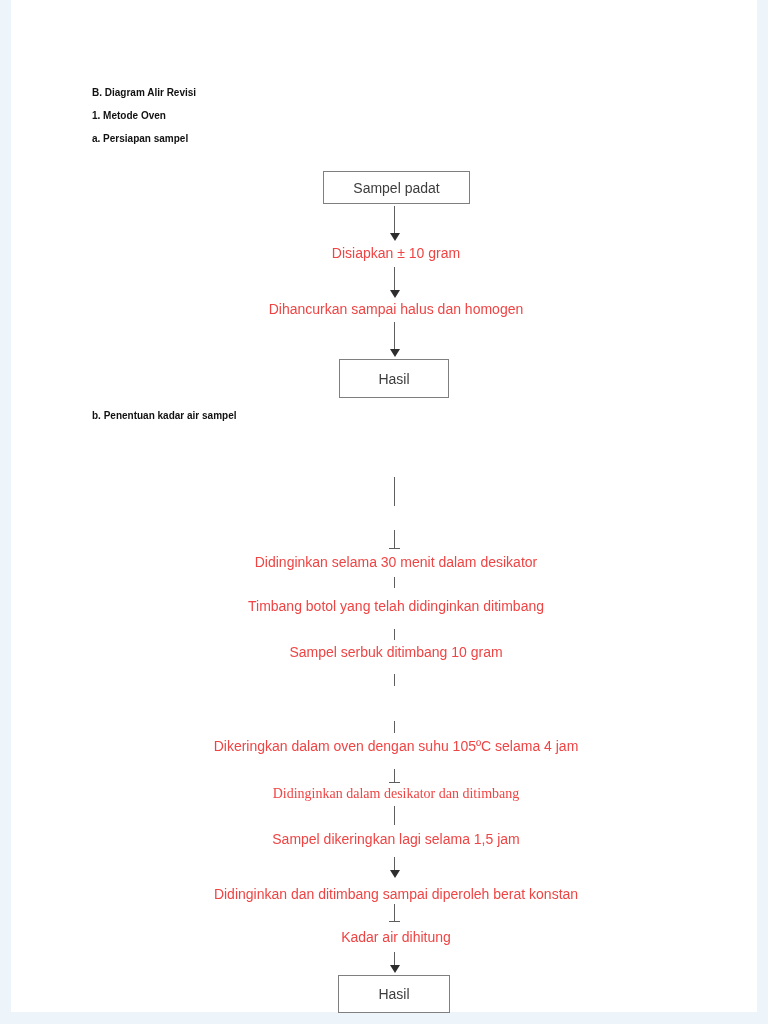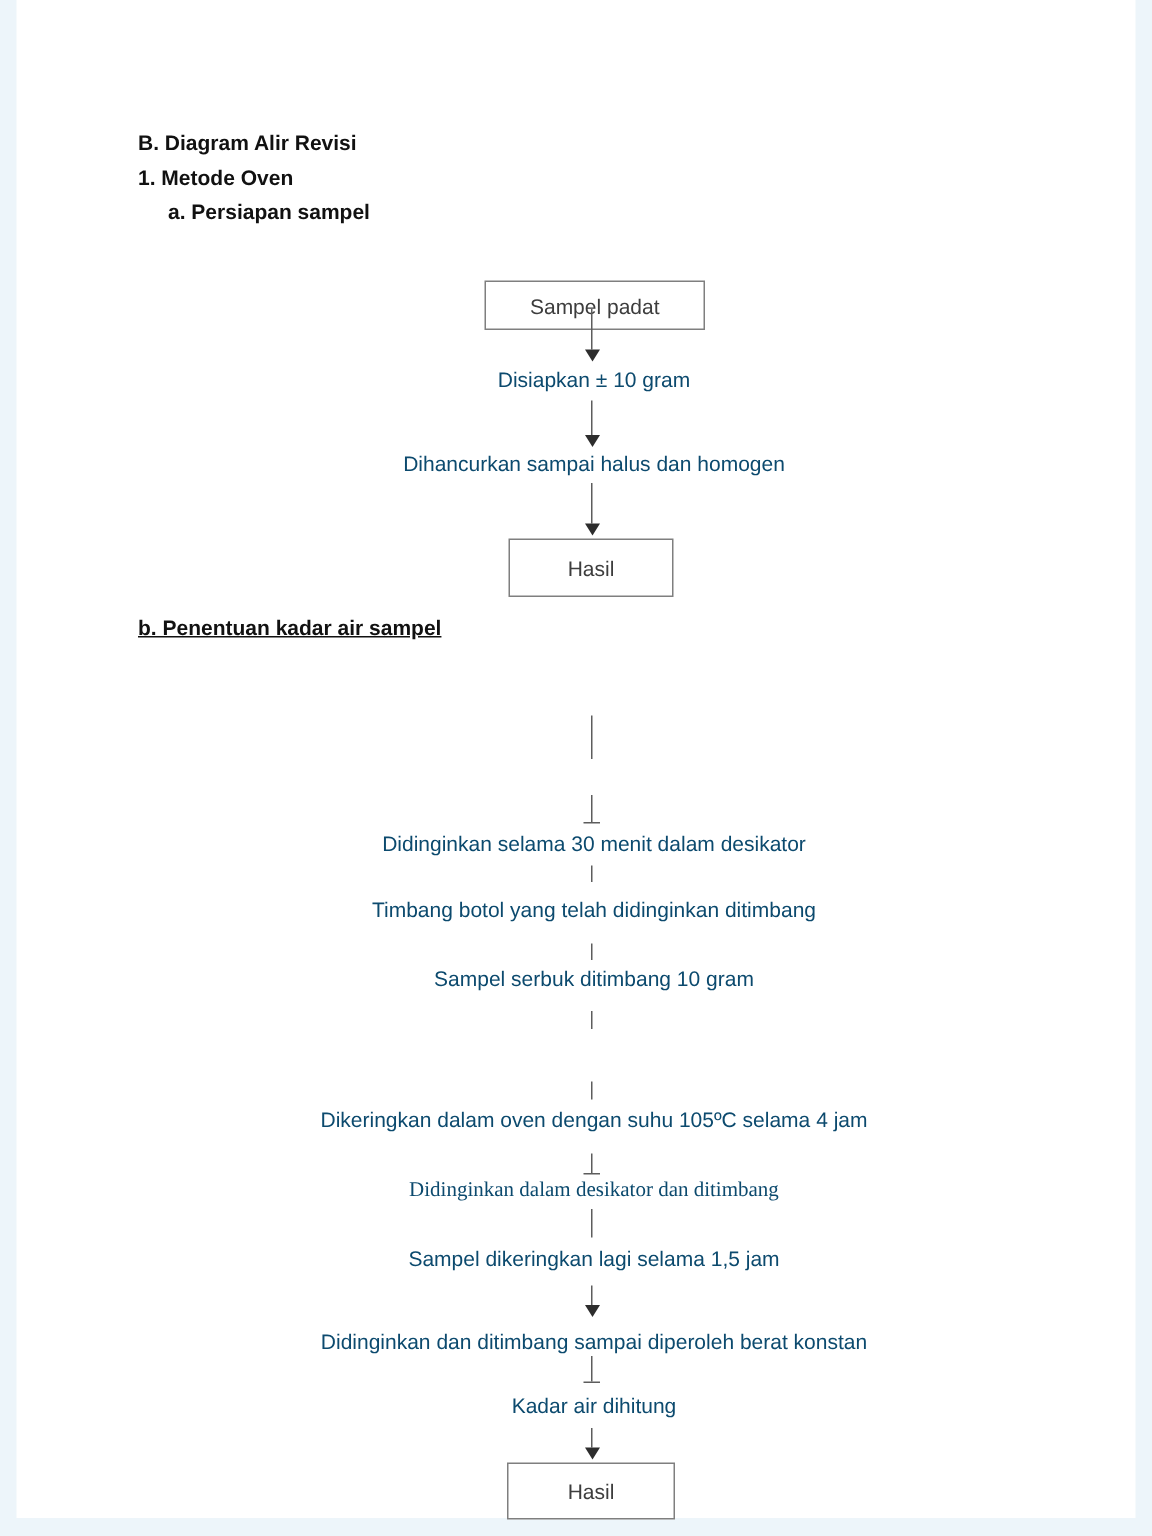--- a/index.html
+++ b/index.html
@@ -13,33 +13,33 @@
   }
   
   .edge { position: absolute; background: #edf5fa; }
   .edge.left   { left: 0; top: 0; width: 11px; height: 1024px; }
   .edge.right  { right: 0; top: 0; width: 11px; height: 1024px; }
   .edge.bottom { left: 0; bottom: 0; width: 768px; height: 12px; }
 
   .heading {
     position: absolute;
     left: 92px;
-    font-size: 14px;
+    font-size: 10px;
     font-weight: bold;
     color: #111111;
     white-space: nowrap;
   }
   
   .step {
     position: absolute;
     left: 24px;
     width: 744px;
     text-align: center;
     font-size: 14px;
-    color: #0c4a6e;
+    color: #ef4444;
     white-space: nowrap;
   }
   .fbox {
     position: absolute;
     border: 1px solid #7f7f7f;
     background: #ffffff;
     display: flex;
     align-items: center;
     justify-content: center;
     font-size: 14px;
@@ -61,40 +61,40 @@
 <body>
 
 <div class="canvas">
 
   <div class="edge left"></div>
   <div class="edge right"></div>
   <div class="edge bottom"></div>
 
   <div class="heading" style="top:87px;">B. Diagram Alir Revisi</div>
   <div class="heading" style="top:110px;">1. Metode Oven</div>
-  <div class="heading" style="top:133px;margin-left:20px;">a. Persiapan sampel</div>
+  <div class="heading" style="top:133px;">a. Persiapan sampel</div>
 
-  <div class="fbox" style="left:323px; top:171px; width:147px; height:33px;margin-top:16px;">Sampel padat</div>
+  <div class="fbox" style="left:323px; top:171px; width:147px; height:33px;">Sampel padat</div>
 
   <div class="vline" style="top:206px; height:27px;"></div>
   <div class="ahead" style="top:233px;"></div>
 
   <div class="step" style="top:245px;">Disiapkan ± 10 gram</div>
 
   <div class="vline" style="top:267px; height:23px;"></div>
   <div class="ahead" style="top:290px;"></div>
 
   <div class="step" style="top:301px;">Dihancurkan sampai halus dan homogen</div>
 
   <div class="vline" style="top:322px; height:27px;"></div>
   <div class="ahead" style="top:349px;"></div>
 
   <div class="fbox" style="left:339px; top:359px; width:110px; height:39px;">Hasil</div>
 
-  <div class="heading" style="top:410px;text-decoration:underline;">b. Penentuan kadar air sampel</div>
+  <div class="heading" style="top:410px;">b. Penentuan kadar air sampel</div>
 
 
   <div class="vline" style="top:477px; height:29px;"></div>
 
   <div class="vline" style="top:530px; height:18px;"></div>
   <div class="hcap" style="top:548px;"></div>
   <div class="step" style="top:554px;">Didinginkan selama 30 menit dalam desikator</div>
 
   <div class="vline" style="top:577px; height:11px;"></div>
   <div class="step" style="top:598px;">Timbang botol yang telah didinginkan ditimbang</div>

